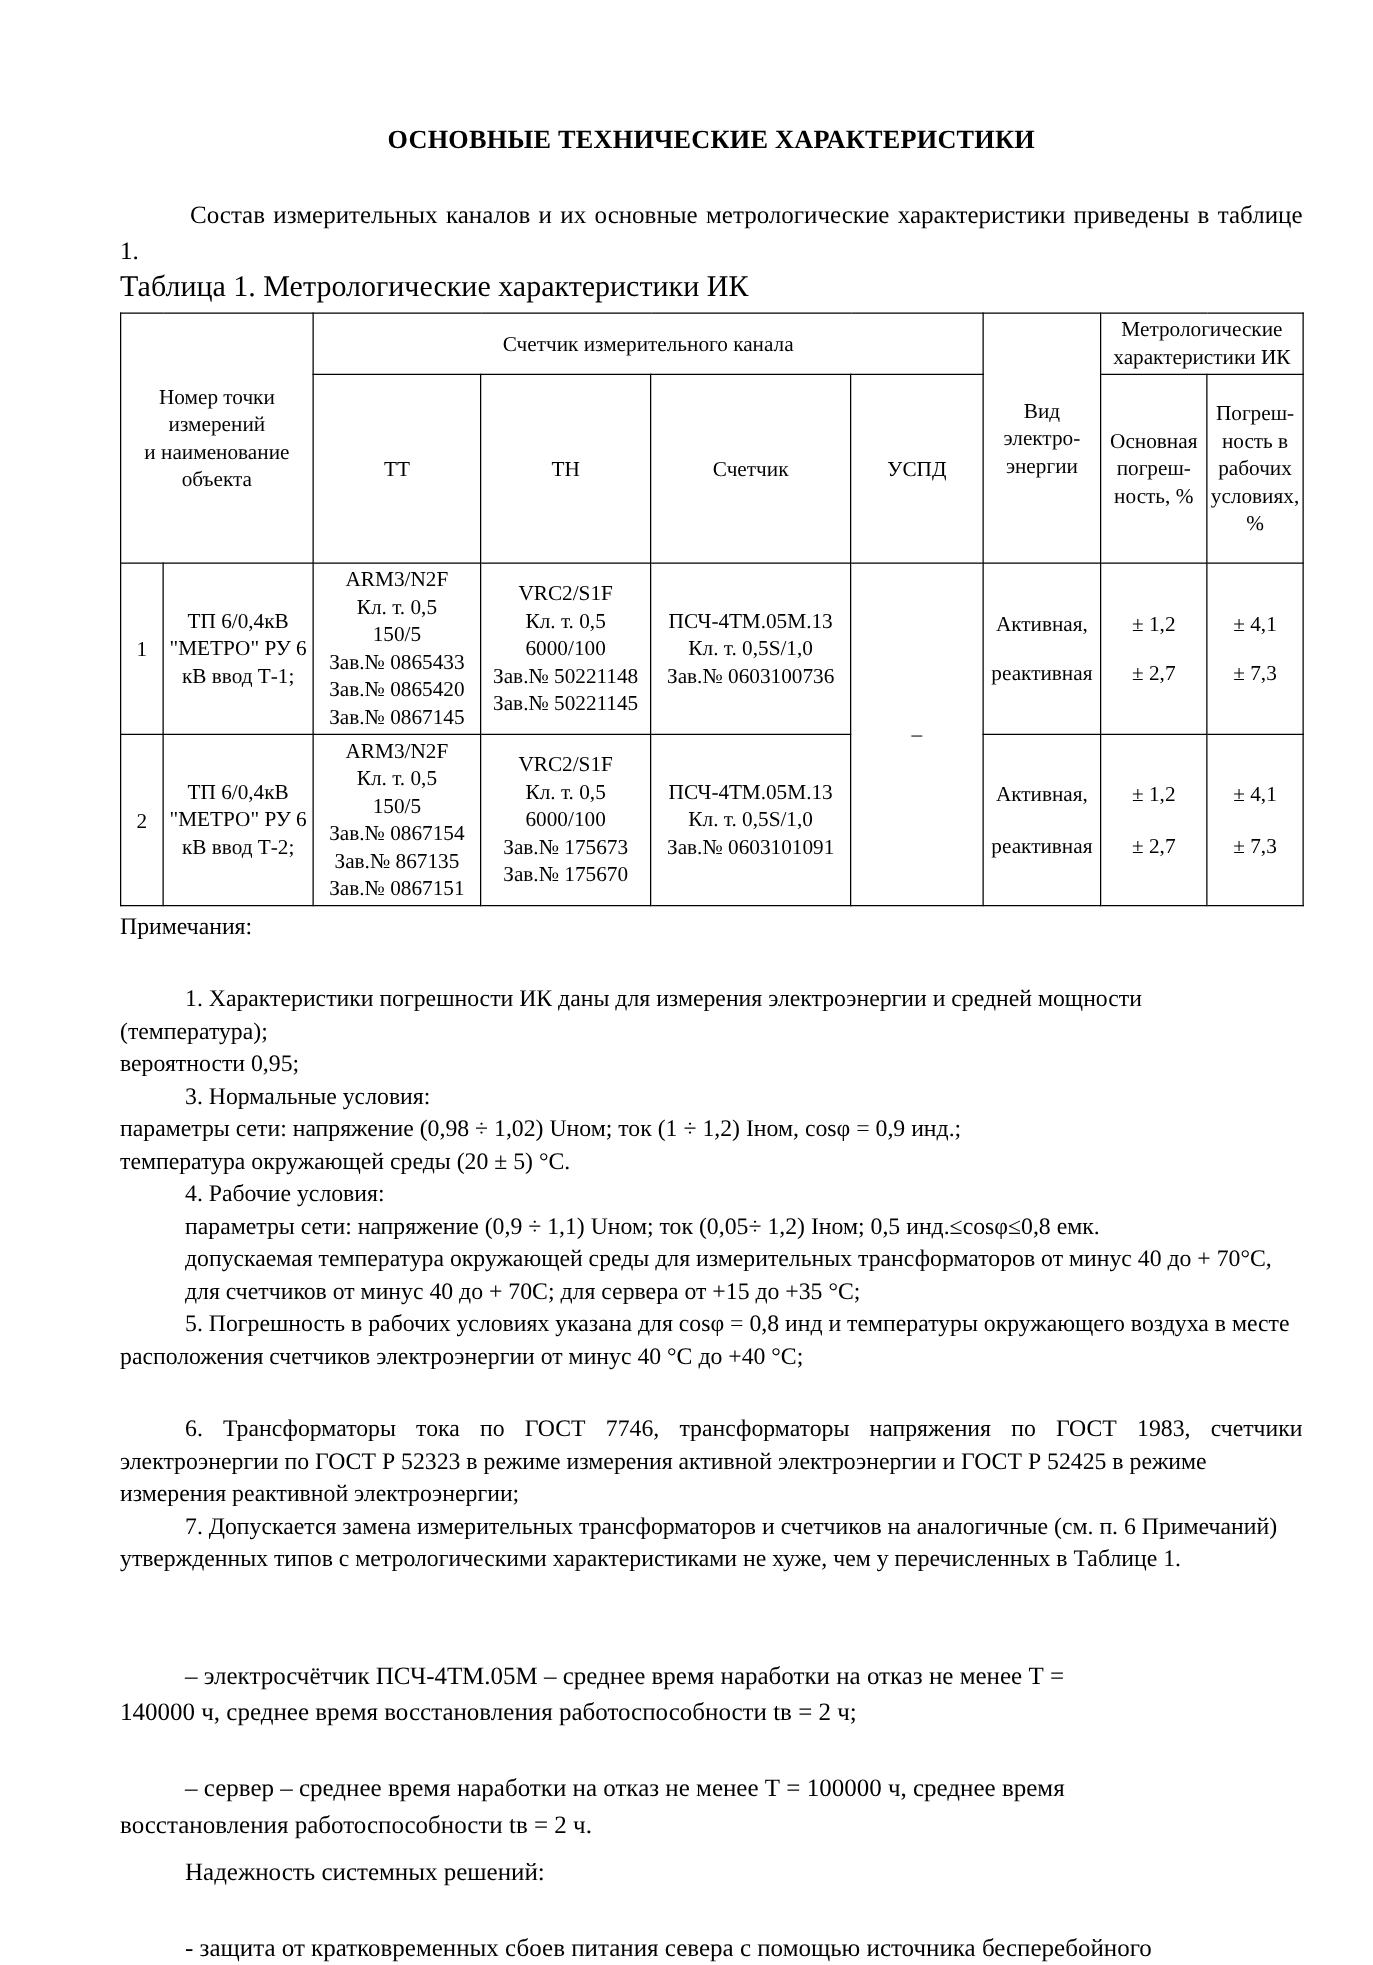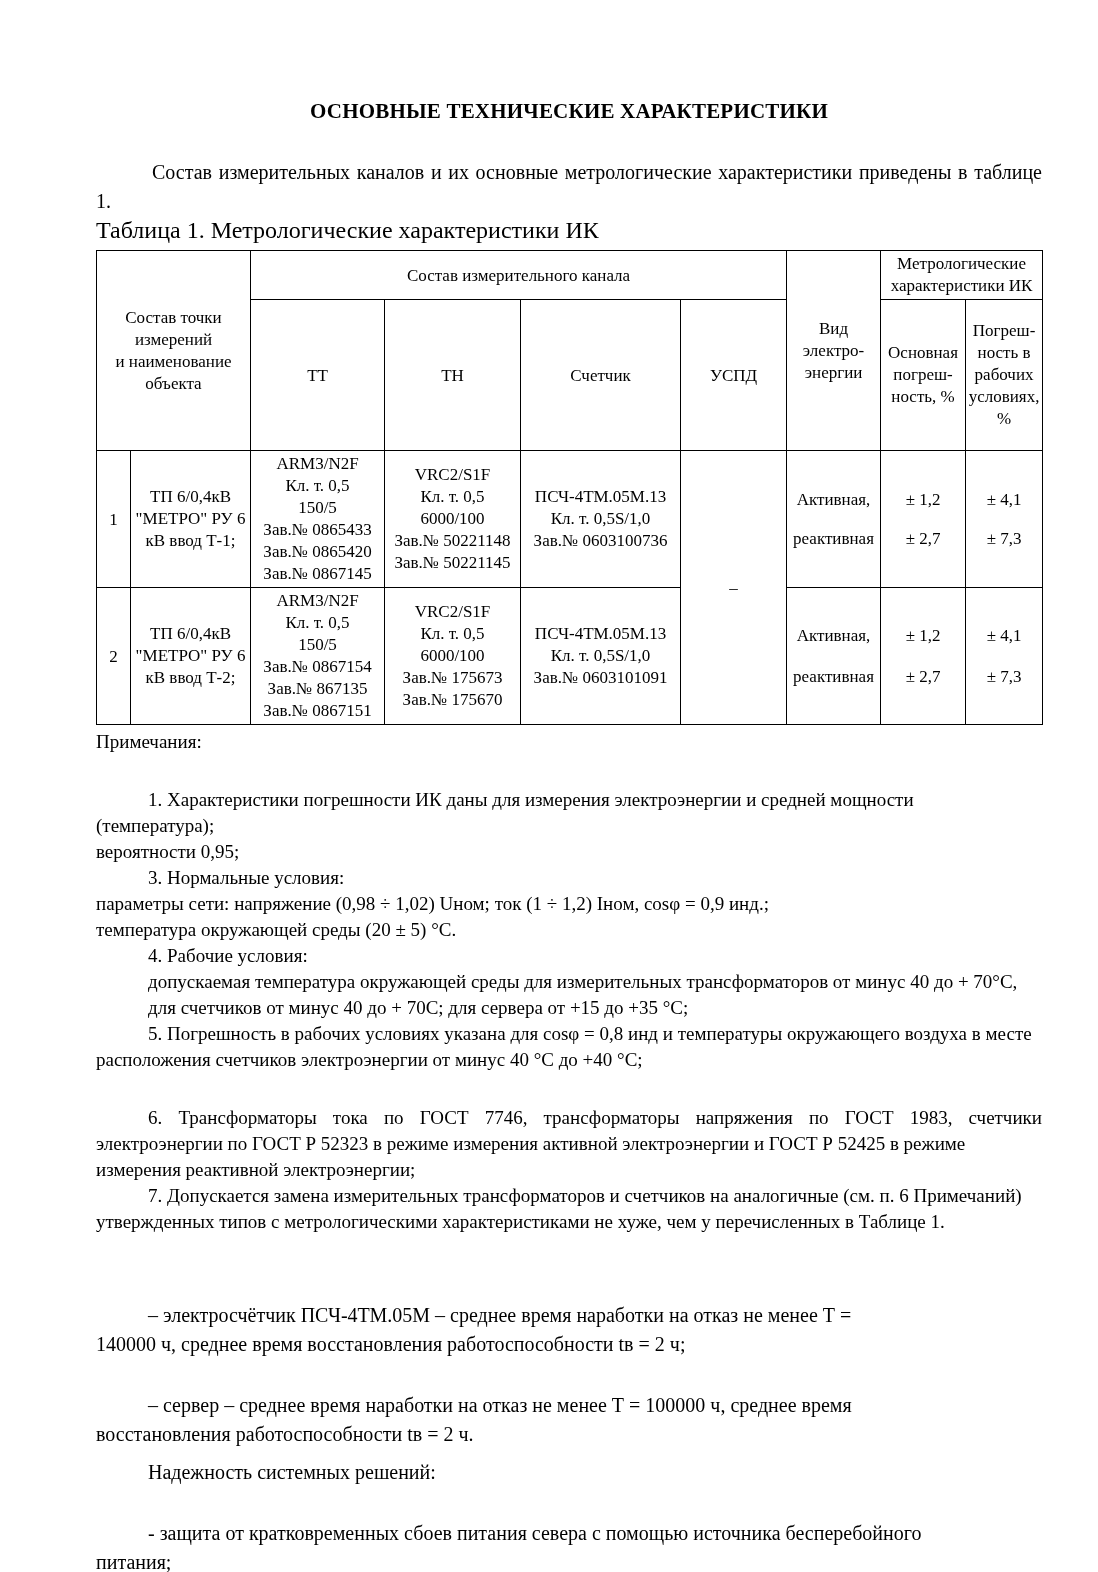--- a/index.html
+++ b/index.html
@@ -147,27 +147,27 @@
         <col class="sch-col">
           <col class="uspd-col">
           <col class="vid-col">
           <col class="osn-col">
           <col class="rab-col">
       </colgroup>
       <thead>
         <tr>
           <th colspan="2" rowspan="2">
             <div class="cell-lines">
-              <div>Состав точки</div>
+              <div>Номер точки</div>
               <div>измерений</div>
               <div>и наименование</div>
               <div>объекта</div>
             </div>
           </th>
-          <th colspan="4" style="height:40px;">Состав измерительного канала</th>
+          <th colspan="4" style="height:40px;">Счетчик измерительного канала</th>
           <th rowspan="2">
             <div class="cell-lines">
               <div>Вид</div>
               <div>электро-</div>
               <div>энергии</div>
             </div>
           </th>
           <th colspan="2" style="height:40px;">
             <div class="cell-lines">
               <div>Метрологические</div>
@@ -313,20 +313,21 @@
 
     <div class="notes">
       <p>Примечания:</p>
       <p class="just ind-note">1. Характеристики погрешности ИК даны для измерения электроэнергии и средней мощности</p>
       <p>(температура);</p>
       <p>вероятности 0,95;</p>
       <p class="ind-note">3. Нормальные условия:</p>
       <p>параметры сети: напряжение (0,98 ÷ 1,02) Uном;  ток (1 ÷ 1,2) Iном, cosφ = 0,9 инд.;</p>
       <p>температура окружающей среды (20 ± 5) °С.</p>
       <p class="ind-note">4. Рабочие условия:</p>
+      <p class="ind-sub">параметры сети: напряжение (0,9 ÷ 1,1) Uном; ток (0,05÷ 1,2) Iном; 0,5 инд.≤cosφ≤0,8 емк.</p>
       <p class="ind-sub">допускаемая температура окружающей среды для измерительных трансформаторов от минус 40 до + 70°С,</p>
       <p class="ind-sub">для счетчиков от минус 40 до + 70С; для сервера от +15 до +35 °С;</p>
       <p class="ind-note">5. Погрешность в рабочих условиях указана для cosφ = 0,8 инд и температуры окружающего воздуха в месте</p>
       <p>расположения счетчиков электроэнергии от минус 40 °С до +40 °С;</p>
       <p class="just ind-note">6. Трансформаторы тока по ГОСТ 7746, трансформаторы напряжения по ГОСТ 1983, счетчики электроэнергии по ГОСТ Р 52323 в режиме измерения активной электроэнергии и ГОСТ Р 52425 в режиме</p>
       <p>измерения реактивной электроэнергии;</p>
       <p class="ind-note">7. Допускается замена измерительных трансформаторов и счетчиков на аналогичные (см. п. 6 Примечаний)</p>
       <p>утвержденных типов с метрологическими характеристиками не хуже, чем у перечисленных в Таблице 1.</p>
     </div>
 

